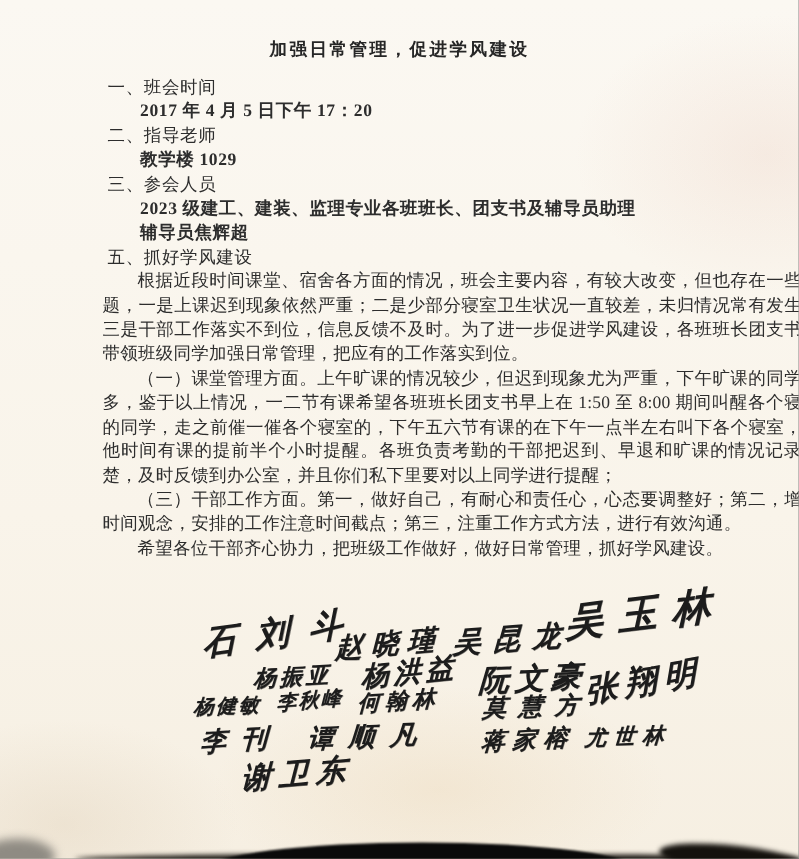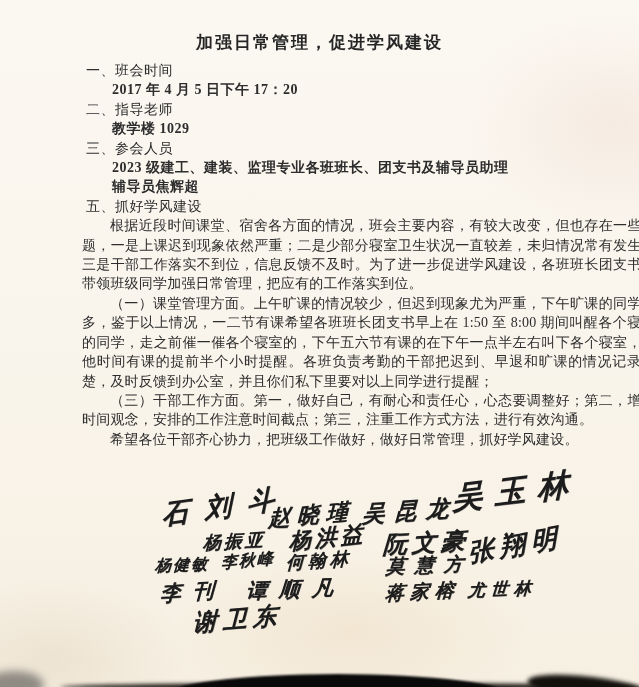--- a/index.html
+++ b/index.html
@@ -20,21 +20,21 @@
       radial-gradient(200px 120px at 8% 96%, rgba(210,190,160,0.25), rgba(210,190,160,0) 70%),
       linear-gradient(180deg, #fbf8f2 0%, #f9f4ea 60%, #f6efe2 100%);
     color: #2b2b2b;
   }
   .doc-title {
     position: absolute;
     top: 31px;
     left: 0;
     width: 100%;
     text-align: center;
-    font-size: 17px;
+    font-size: 14px;
     font-weight: bold;
     letter-spacing: 2px;
     color: #262626;
   }
   .doc-body {
     position: absolute;
     top: 61px;
     left: 36px;
     width: 574px;
     font-size: 14px;

